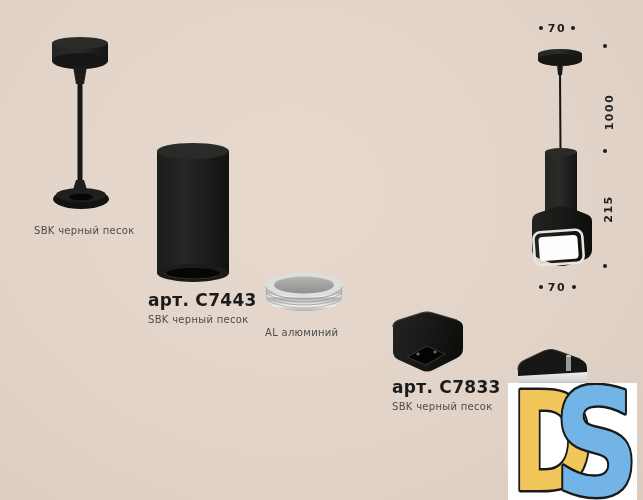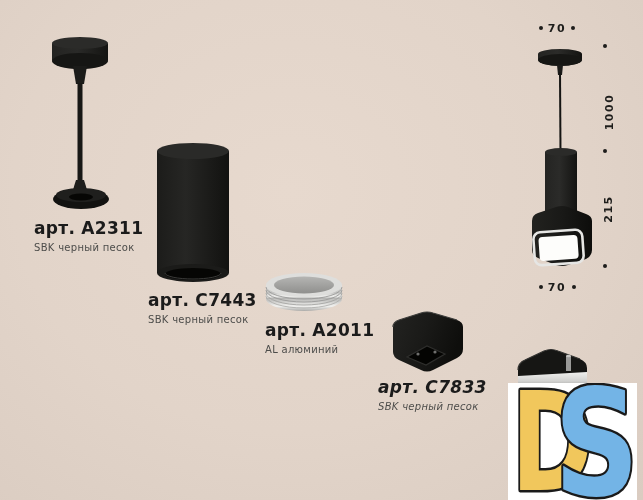--- a/index.html
+++ b/index.html
@@ -37,21 +37,20 @@
       <ellipse cx="50" cy="11" rx="28" ry="6" fill="#2b2b29"></ellipse>
       <polygon points="43,34 57,34 54,52 46,52" fill="#1b1b19"></polygon>
       <rect x="47.5" y="51" width="5" height="97" fill="#171715"></rect>
       <polygon points="46,148 54,148 58,161 42,161" fill="#1e1e1c"></polygon>
       <ellipse cx="51" cy="167" rx="28" ry="10" fill="#121210"></ellipse>
       <ellipse cx="51" cy="163" rx="25" ry="7" fill="#1f1f1d"></ellipse>
       <ellipse cx="51" cy="165" rx="12" ry="3.5" fill="#060604"></ellipse>
     </svg>
   </div>
   <div class="label" style="left:34px;top:220px;">
-    <div class="article">арт. A2311</div>
     <div class="finish">SBK черный песок</div>
   </div>
 
   <div class="abs" style="left:154px;top:142px;">
     <svg width="78" height="148" viewBox="0 0 78 148">
       <defs>
         <linearGradient id="g2" x1="0" y1="0" x2="1" y2="0">
           <stop offset="0" stop-color="#1c1c1a"></stop>
             <stop offset="0.4" stop-color="#262624"></stop>
             <stop offset="1" stop-color="#121210"></stop>
@@ -87,41 +86,40 @@
       <rect x="4" y="16" width="76" height="14" fill="url(#g3)"></rect>
       <ellipse cx="42" cy="16" rx="38" ry="12" fill="#dededc"></ellipse>
       <ellipse cx="42" cy="16" rx="30" ry="8.5" fill="url(#g4)"></ellipse>
       <path d="M4,18 A38,12 0 0 0 80,18" stroke="#9a9a98" stroke-width="0.9" fill="none"></path>
       <path d="M4,21 A38,12 0 0 0 80,21" stroke="#9a9a98" stroke-width="0.9" fill="none"></path>
       <path d="M4,24 A38,12 0 0 0 80,24" stroke="#a5a5a3" stroke-width="0.9" fill="none"></path>
       <path d="M4,27 A38,12 0 0 0 80,27" stroke="#b0b0ae" stroke-width="0.9" fill="none"></path>
     </svg>
   </div>
   <div class="label" style="left:265px;top:322px;">
-    <div class="article">арт. A2011</div>
     <div class="finish">AL алюминий</div>
   </div>
 
   <div class="abs" style="left:383px;top:311px;">
     <svg width="84" height="64" viewBox="0 0 84 64">
       <defs>
         <linearGradient id="g5" x1="0" y1="0" x2="1" y2="0.3">
           <stop offset="0" stop-color="#232321"></stop>
             <stop offset="0.5" stop-color="#1a1a18"></stop>
             <stop offset="1" stop-color="#0e0e0c"></stop>
         </linearGradient>
       </defs>
       <path d="M10,16 Q10,11 16,9 L38,2 Q44,0 50,2 L74,9 Q80,11 80,16 L80,38 Q80,44 74,47 L50,59 Q44,62 38,59 L16,49 Q10,46 10,41 Z" fill="url(#g5)"></path>
       <path d="M10,16 Q10,11 16,9 L38,2 Q44,0 50,2 L74,9" stroke="#3c3c3a" stroke-width="1.2" fill="none"></path>
       <polygon points="24,46 43,54 62,43 44,35" fill="#040402" stroke="#2e2e2c" stroke-width="1.2"></polygon>
       <circle cx="35" cy="43" r="1.6" fill="#6f6f6d"></circle>
       <circle cx="52" cy="41" r="1.6" fill="#6f6f6d"></circle>
     </svg>
   </div>
-  <div class="label" style="left:378px;top:379px;font-style:italic;">
+  <div class="label" style="left:392px;top:379px;">
     <div class="article">арт. C7833</div>
     <div class="finish">SBK черный песок</div>
   </div>
 
   <div class="abs" style="left:526px;top:44px;">
     <svg width="72" height="228" viewBox="0 0 72 228">
       <defs>
         <linearGradient id="g6" x1="0" y1="0" x2="1" y2="0">
           <stop offset="0" stop-color="#242422"></stop>
             <stop offset="0.45" stop-color="#2b2b29"></stop>

